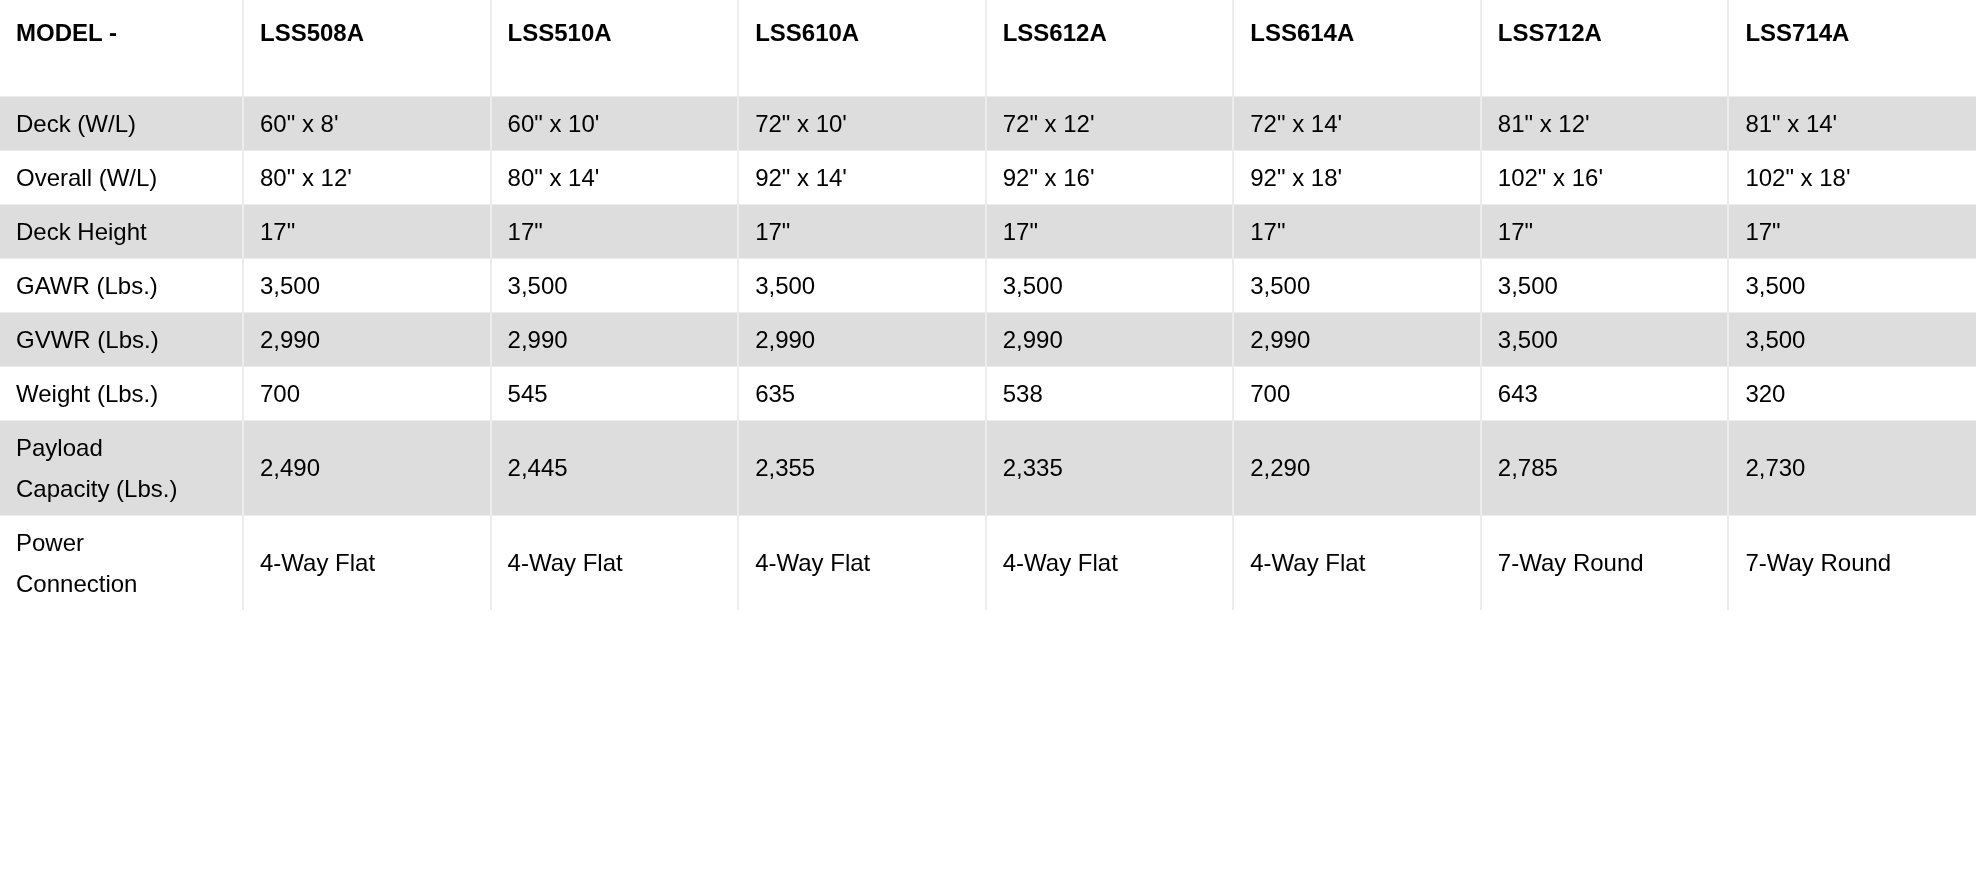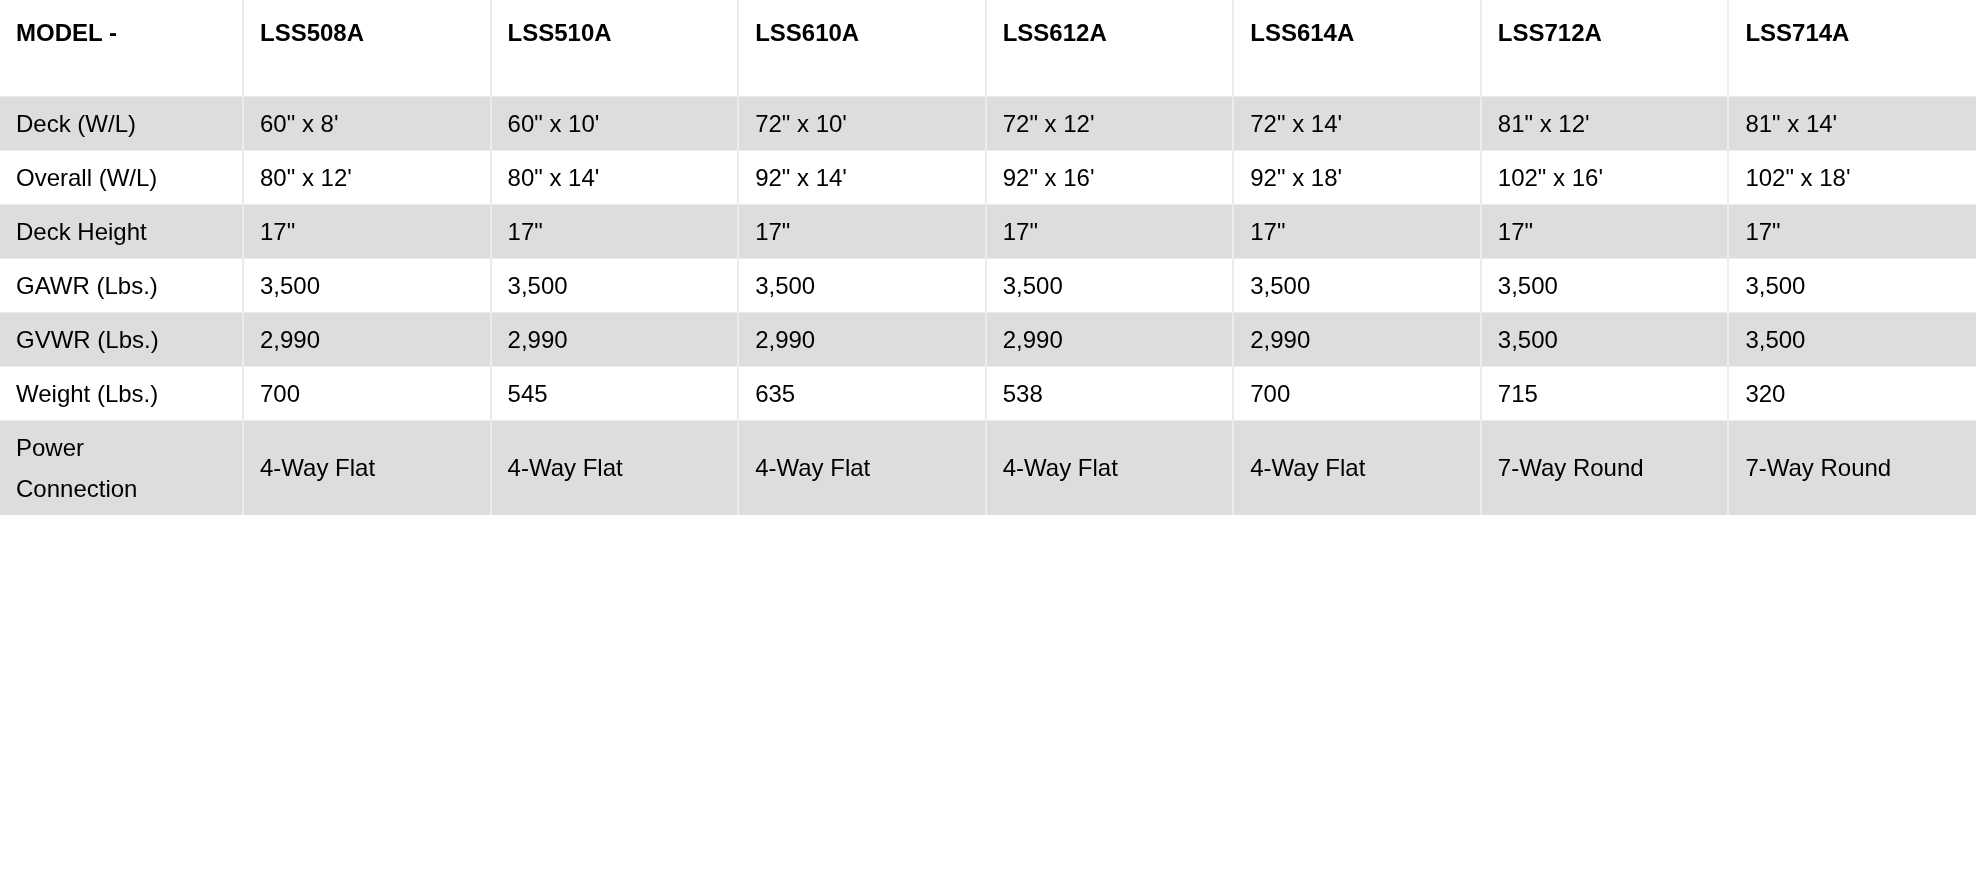--- a/index.html
+++ b/index.html
@@ -122,22 +122,32 @@
         <td>3,500</td>
         <td>3,500</td>
       </tr>
       <tr>
         <td>Weight (Lbs.)</td>
         <td>700</td>
         <td>545</td>
         <td>635</td>
         <td>538</td>
         <td>700</td>
-        <td>715</td>
+        <td>643</td>
         <td>320</td>
+      </tr>
+      <tr>
+        <td>Payload Capacity (Lbs.)</td>
+        <td>2,490</td>
+        <td>2,445</td>
+        <td>2,355</td>
+        <td>2,335</td>
+        <td>2,290</td>
+        <td>2,785</td>
+        <td>2,730</td>
       </tr>
       <tr>
         <td>Power Connection</td>
         <td>4-Way Flat</td>
         <td>4-Way Flat</td>
         <td>4-Way Flat</td>
         <td>4-Way Flat</td>
         <td>4-Way Flat</td>
         <td>7-Way Round</td>
         <td>7-Way Round</td>

